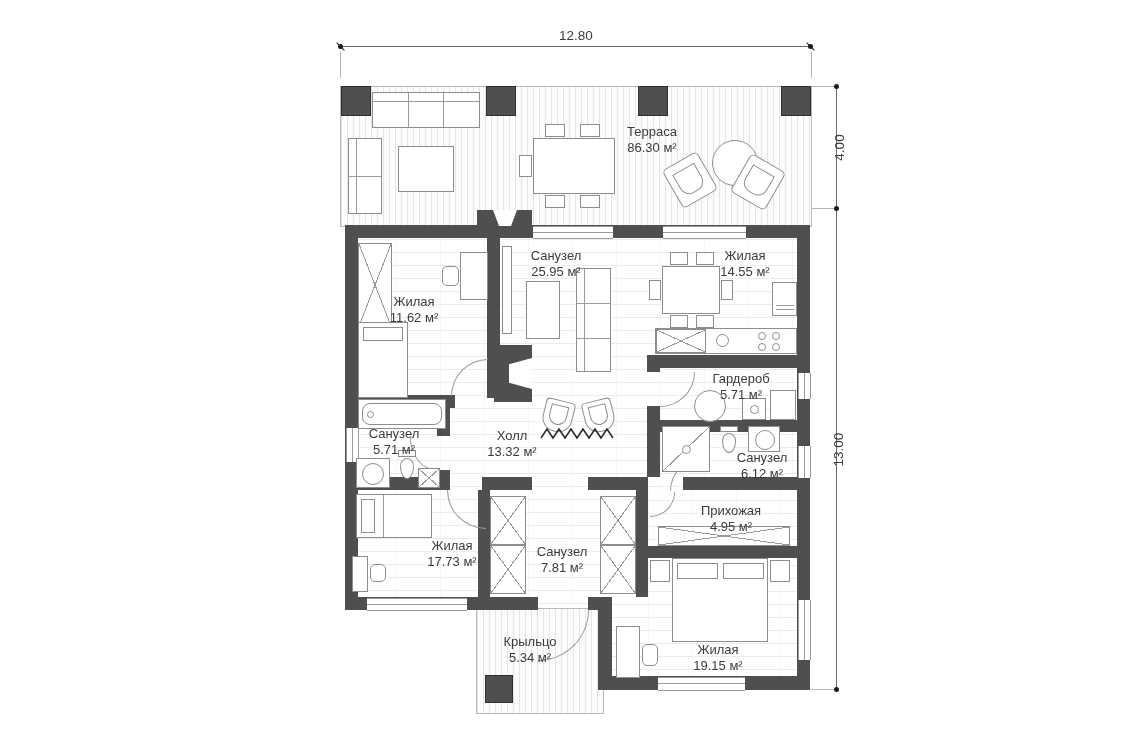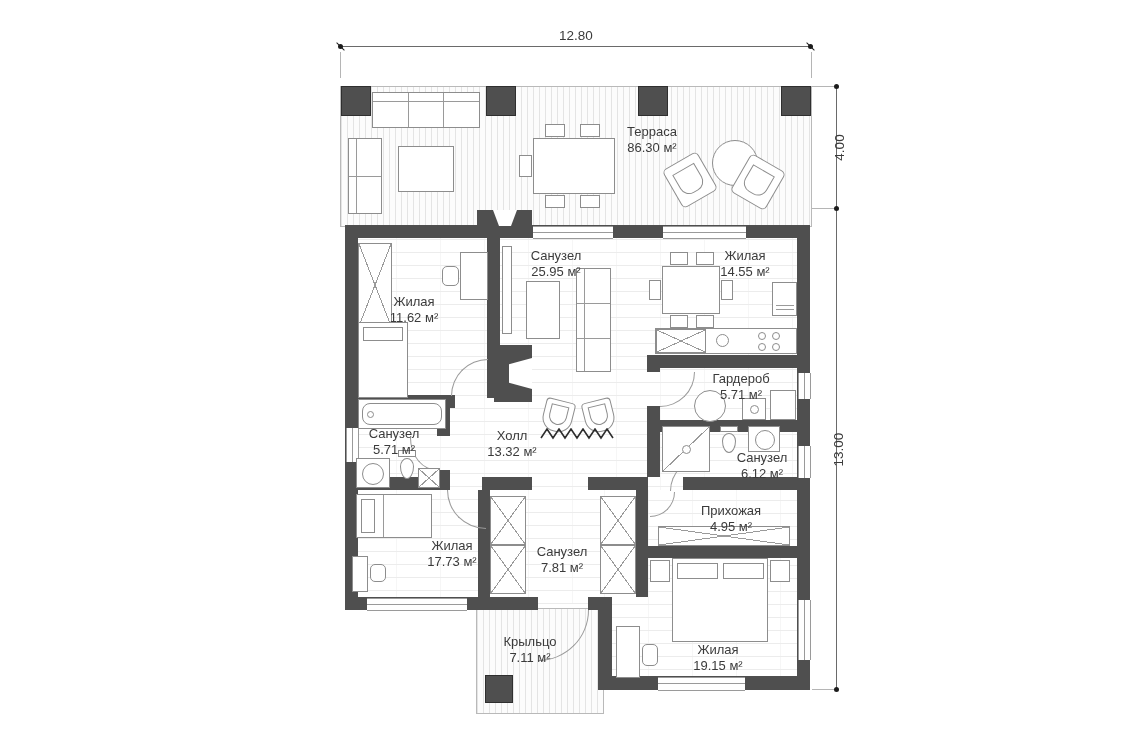--- a/index.html
+++ b/index.html
@@ -293,16 +293,16 @@
   <div class="room-label" style="left:731px;top:503px">
     <div class="rn">Прихожая</div>
       <div class="ra">4.95 м²</div>
   </div>
   <div class="room-label" style="left:718px;top:642px">
     <div class="rn">Жилая</div>
       <div class="ra">19.15 м²</div>
   </div>
   <div class="room-label" style="left:530px;top:634px">
     <div class="rn">Крыльцо</div>
-      <div class="ra">7.11 м²</div>
+      <div class="ra">5.34 м²</div>
   </div>
 
 </div>
 
 </body></html>

